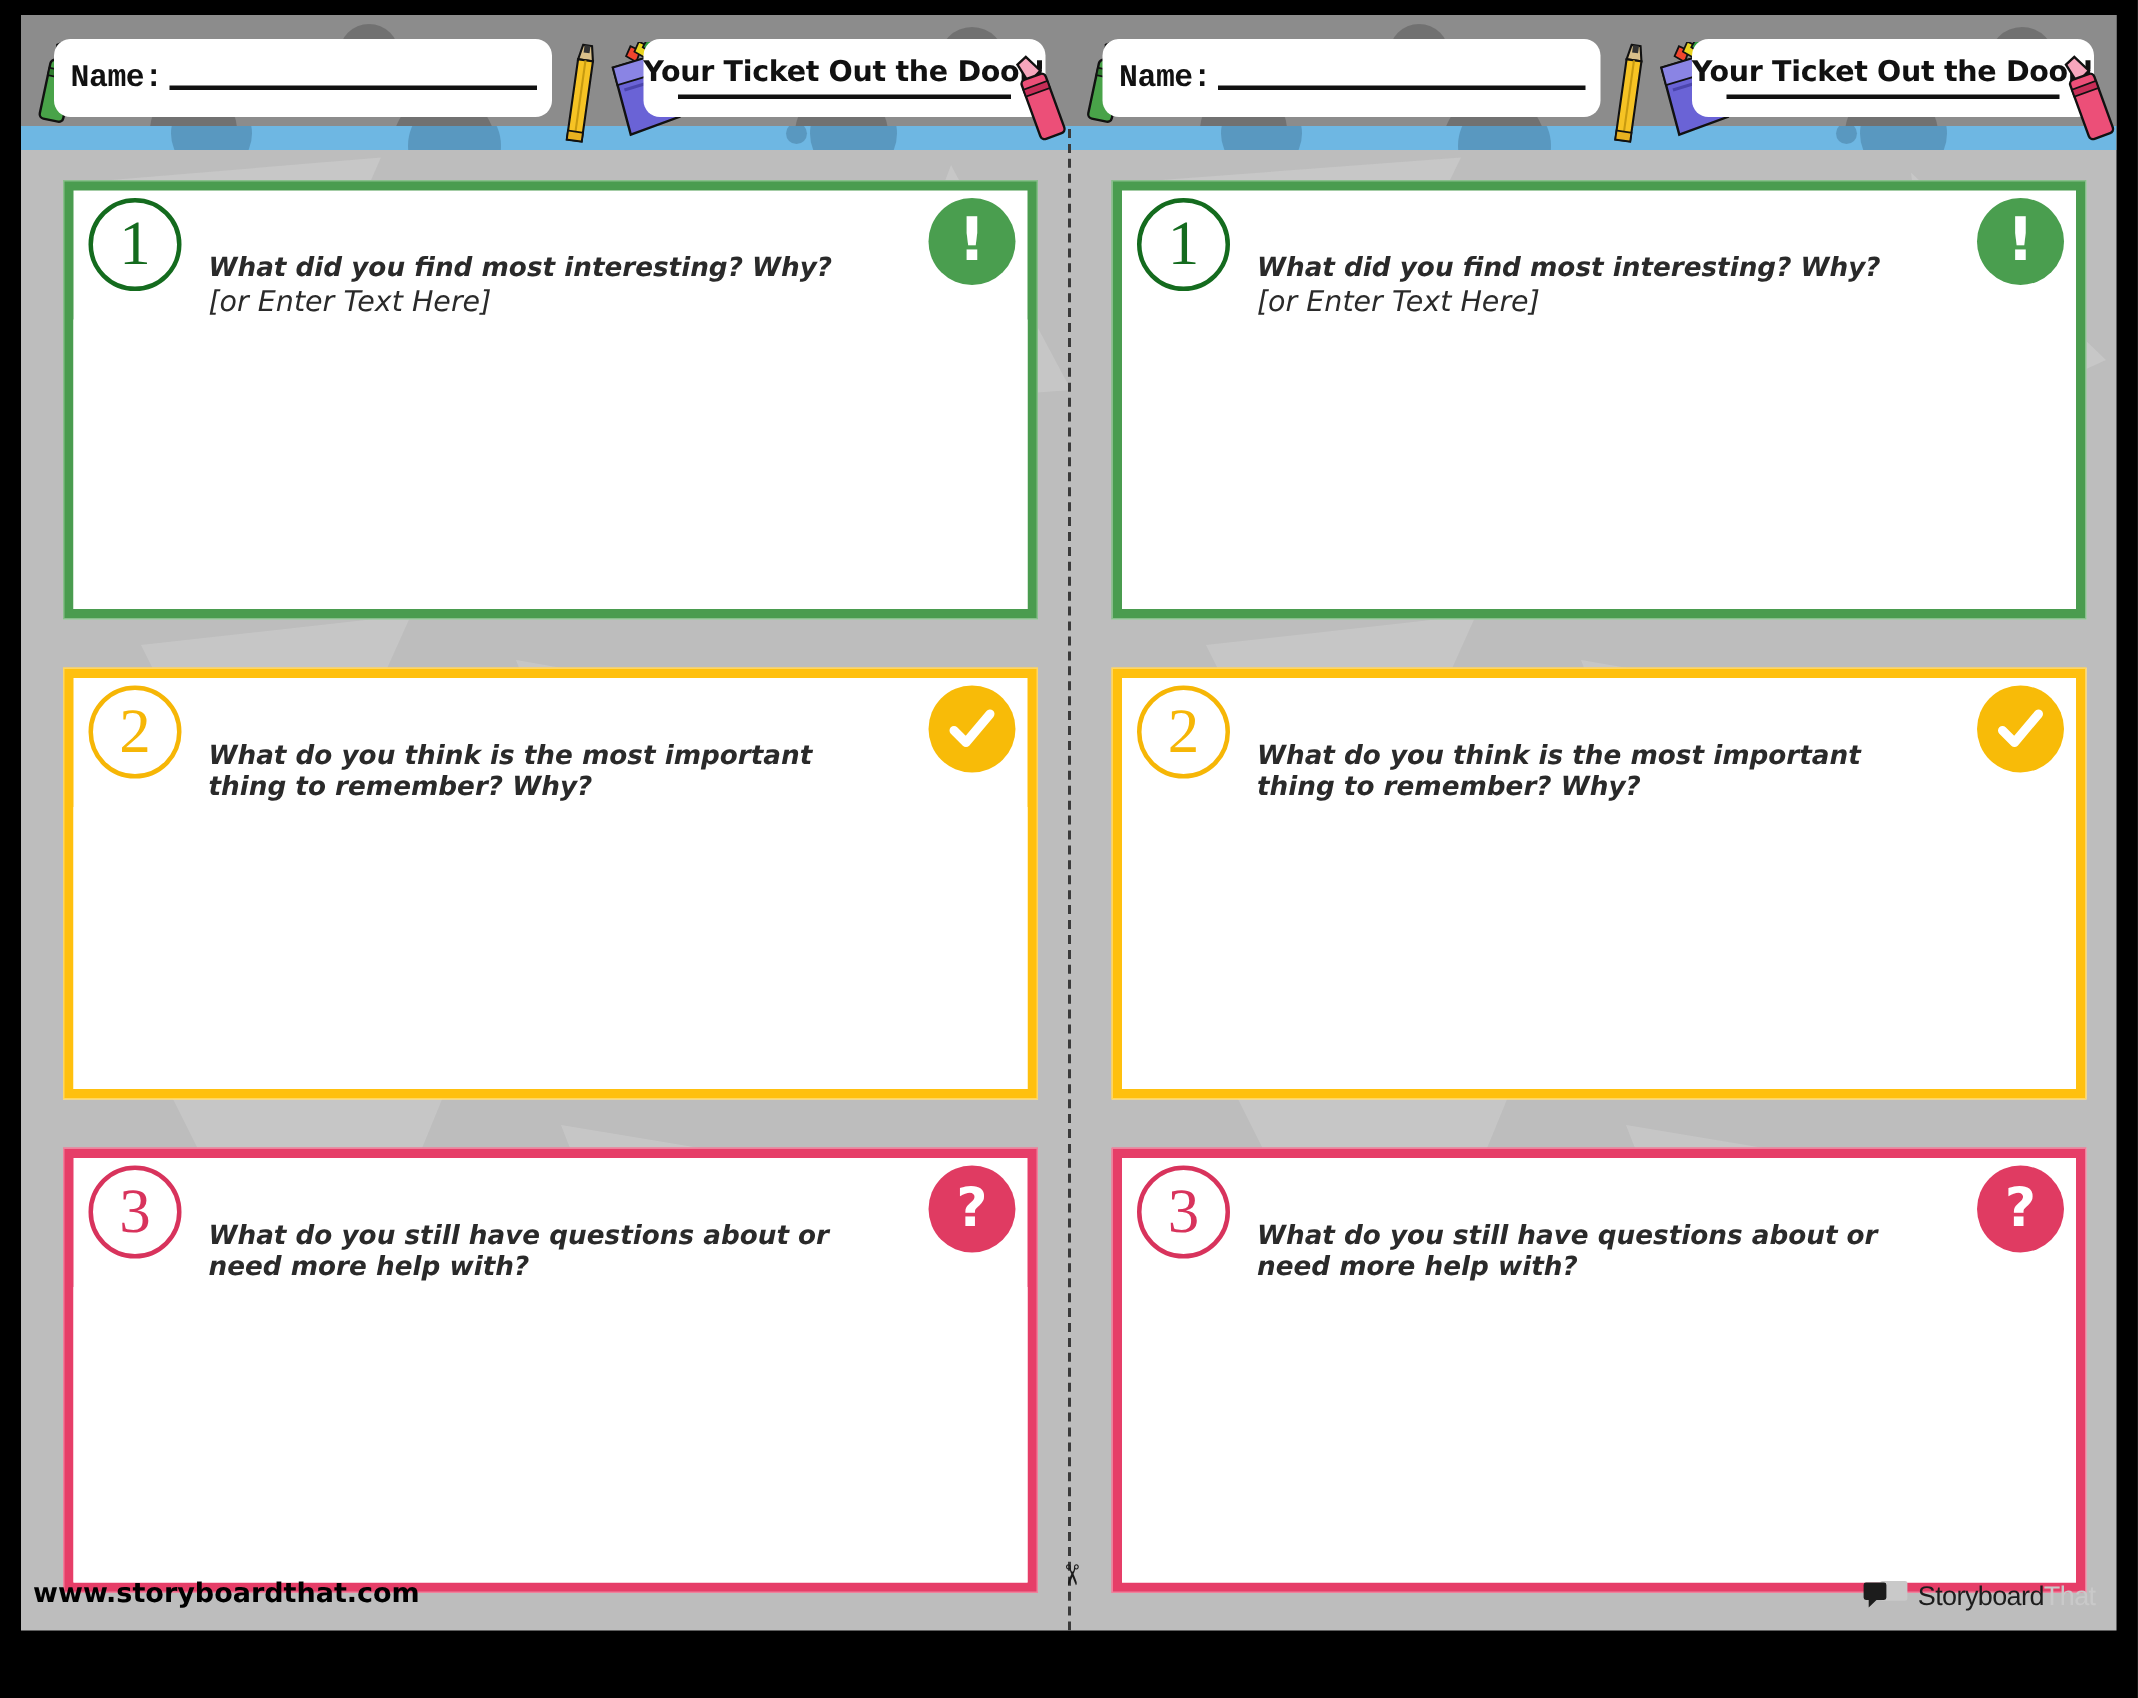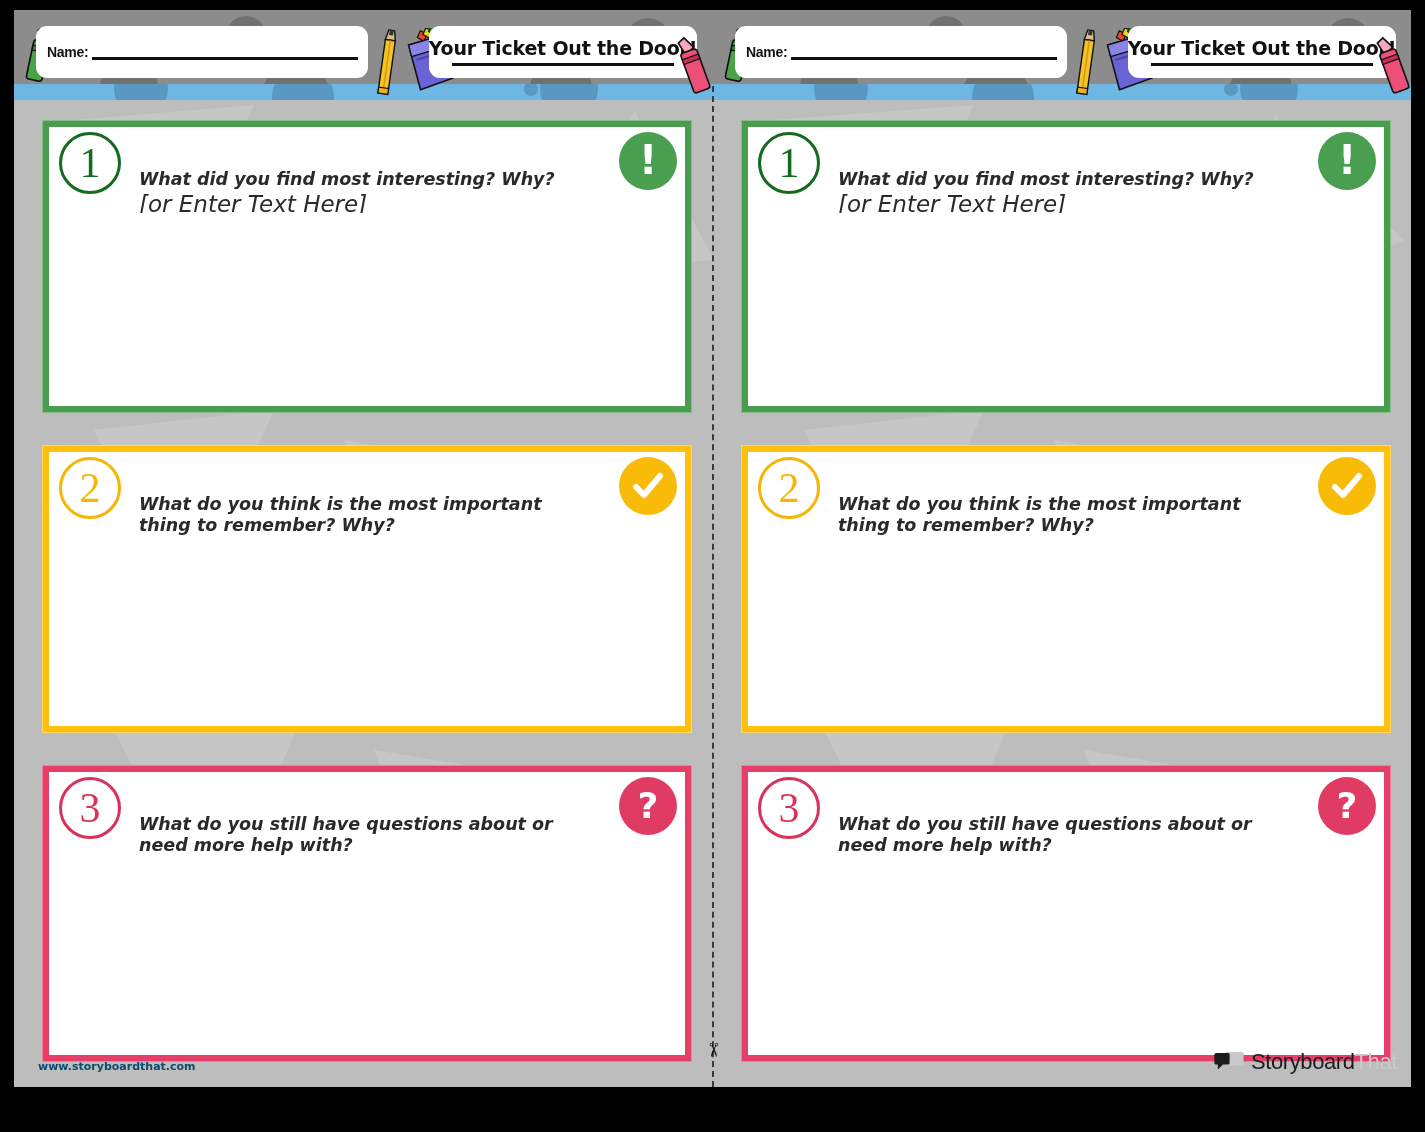--- a/index.html
+++ b/index.html
@@ -117,23 +117,23 @@
     top: 8px;
     width: 332px;
     height: 52px;
     background: #fff;
     border-radius: 11px;
     display: flex;
     align-items: center;
     padding-left: 11px;
   }
   .name-label {
-    font-family: Liberation Sans, sans-serif;
+    font-family: Liberation Mono, monospace;
     font-weight: bold;
-    font-size: 14px;
+    font-size: 21px;
     color: #111;
     letter-spacing: -.3px;
     white-space: nowrap;
   }
   .name-rule {
     flex: 1;
     margin-left: 4px;
     margin-right: 10px;
     margin-top: 13px;
     height: 3px;
@@ -223,21 +223,21 @@
     font-family: "DejaVu Sans", sans-serif;
     font-size: 17.5px;
     font-style: italic;
     font-weight: bold;
     color: #2a2a2a;
     line-height: 1.23;
     white-space: pre-line;
   }
   .q-hint {
     font-family: "DejaVu Sans", sans-serif;
-    font-size: 23px;
+    font-size: 19px;
     font-style: italic;
     font-weight: normal;
     color: #2a2a2a;
     display: block;
   }
 
   .badge {
     position: absolute;
     right: 8px;
     top: 5px;
@@ -271,39 +271,39 @@
     position: absolute;
     left: 0; right: 0;
     top: 86px;
     bottom: 0;
     background: #fff;
   }
 
   
   .footer-url {
     position: absolute;
-    left: 24px;
+    left: 8px;
     bottom: 14px;
     font-family: "DejaVu Sans", sans-serif;
     font-weight: bold;
-    font-size: 11px;
-    color: #0c4a6e;
+    font-size: 18px;
+    color: #000000;
   }
   .logo {
     position: absolute;
     right: 14px;
     bottom: 12px;
     display: flex;
     align-items: center;
     gap: 7px;
   }
   .logo-mark { width: 30px; height: 22px; }
   .logo-text {
     font-family: "Liberation Sans", sans-serif;
-    font-size: 22px;
+    font-size: 18px;
     letter-spacing: -.4px;
   }
   .logo-a { color: #1c1c1c; }
   .logo-b { color: #c9c9c9; }
 </style>
 </head>
 <body>
 
 <div id="sheet">
   <div class="paper">

